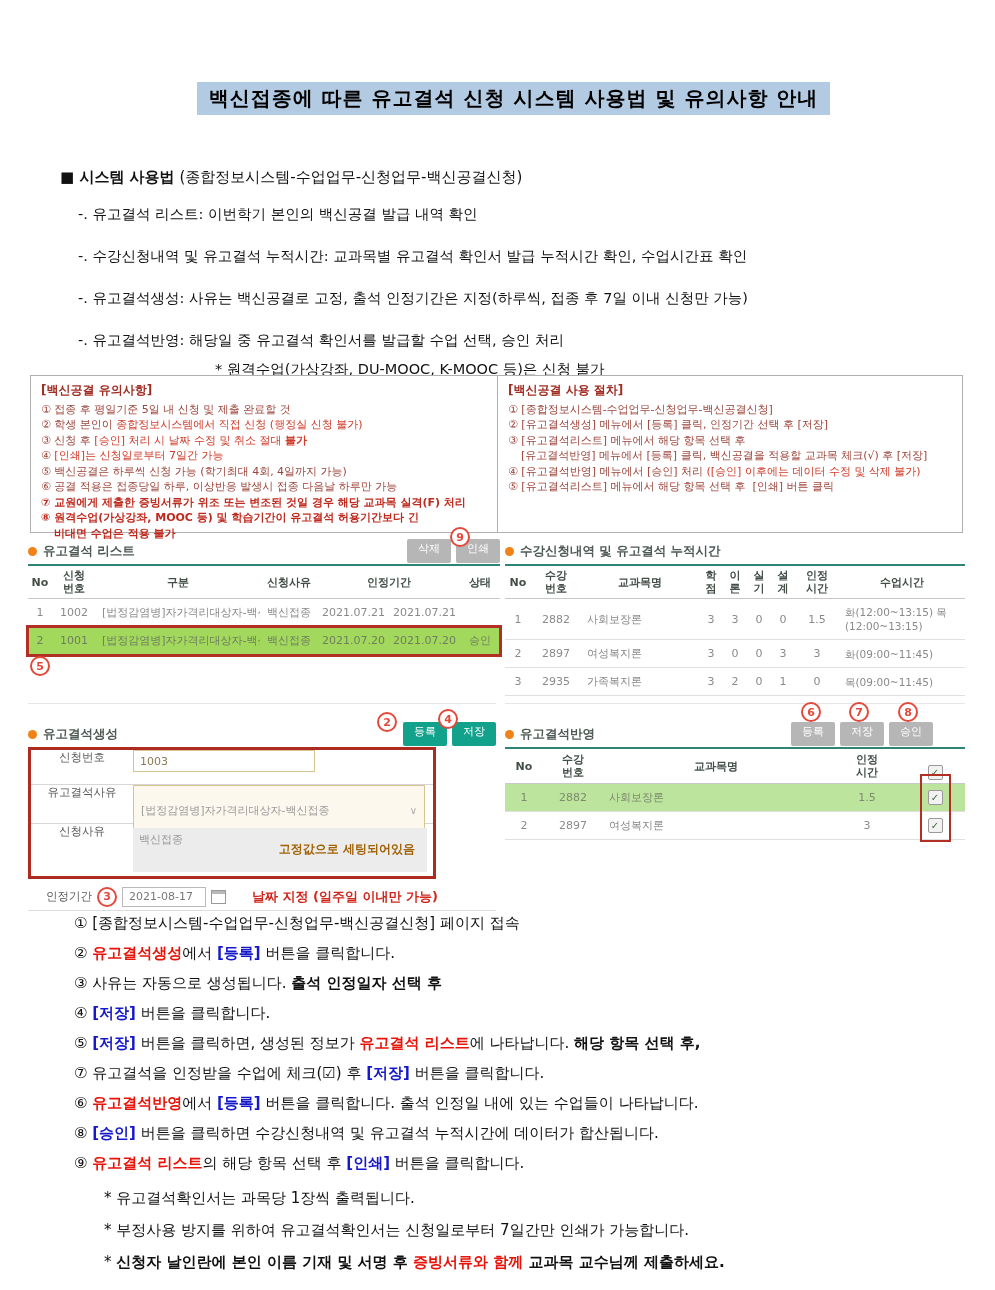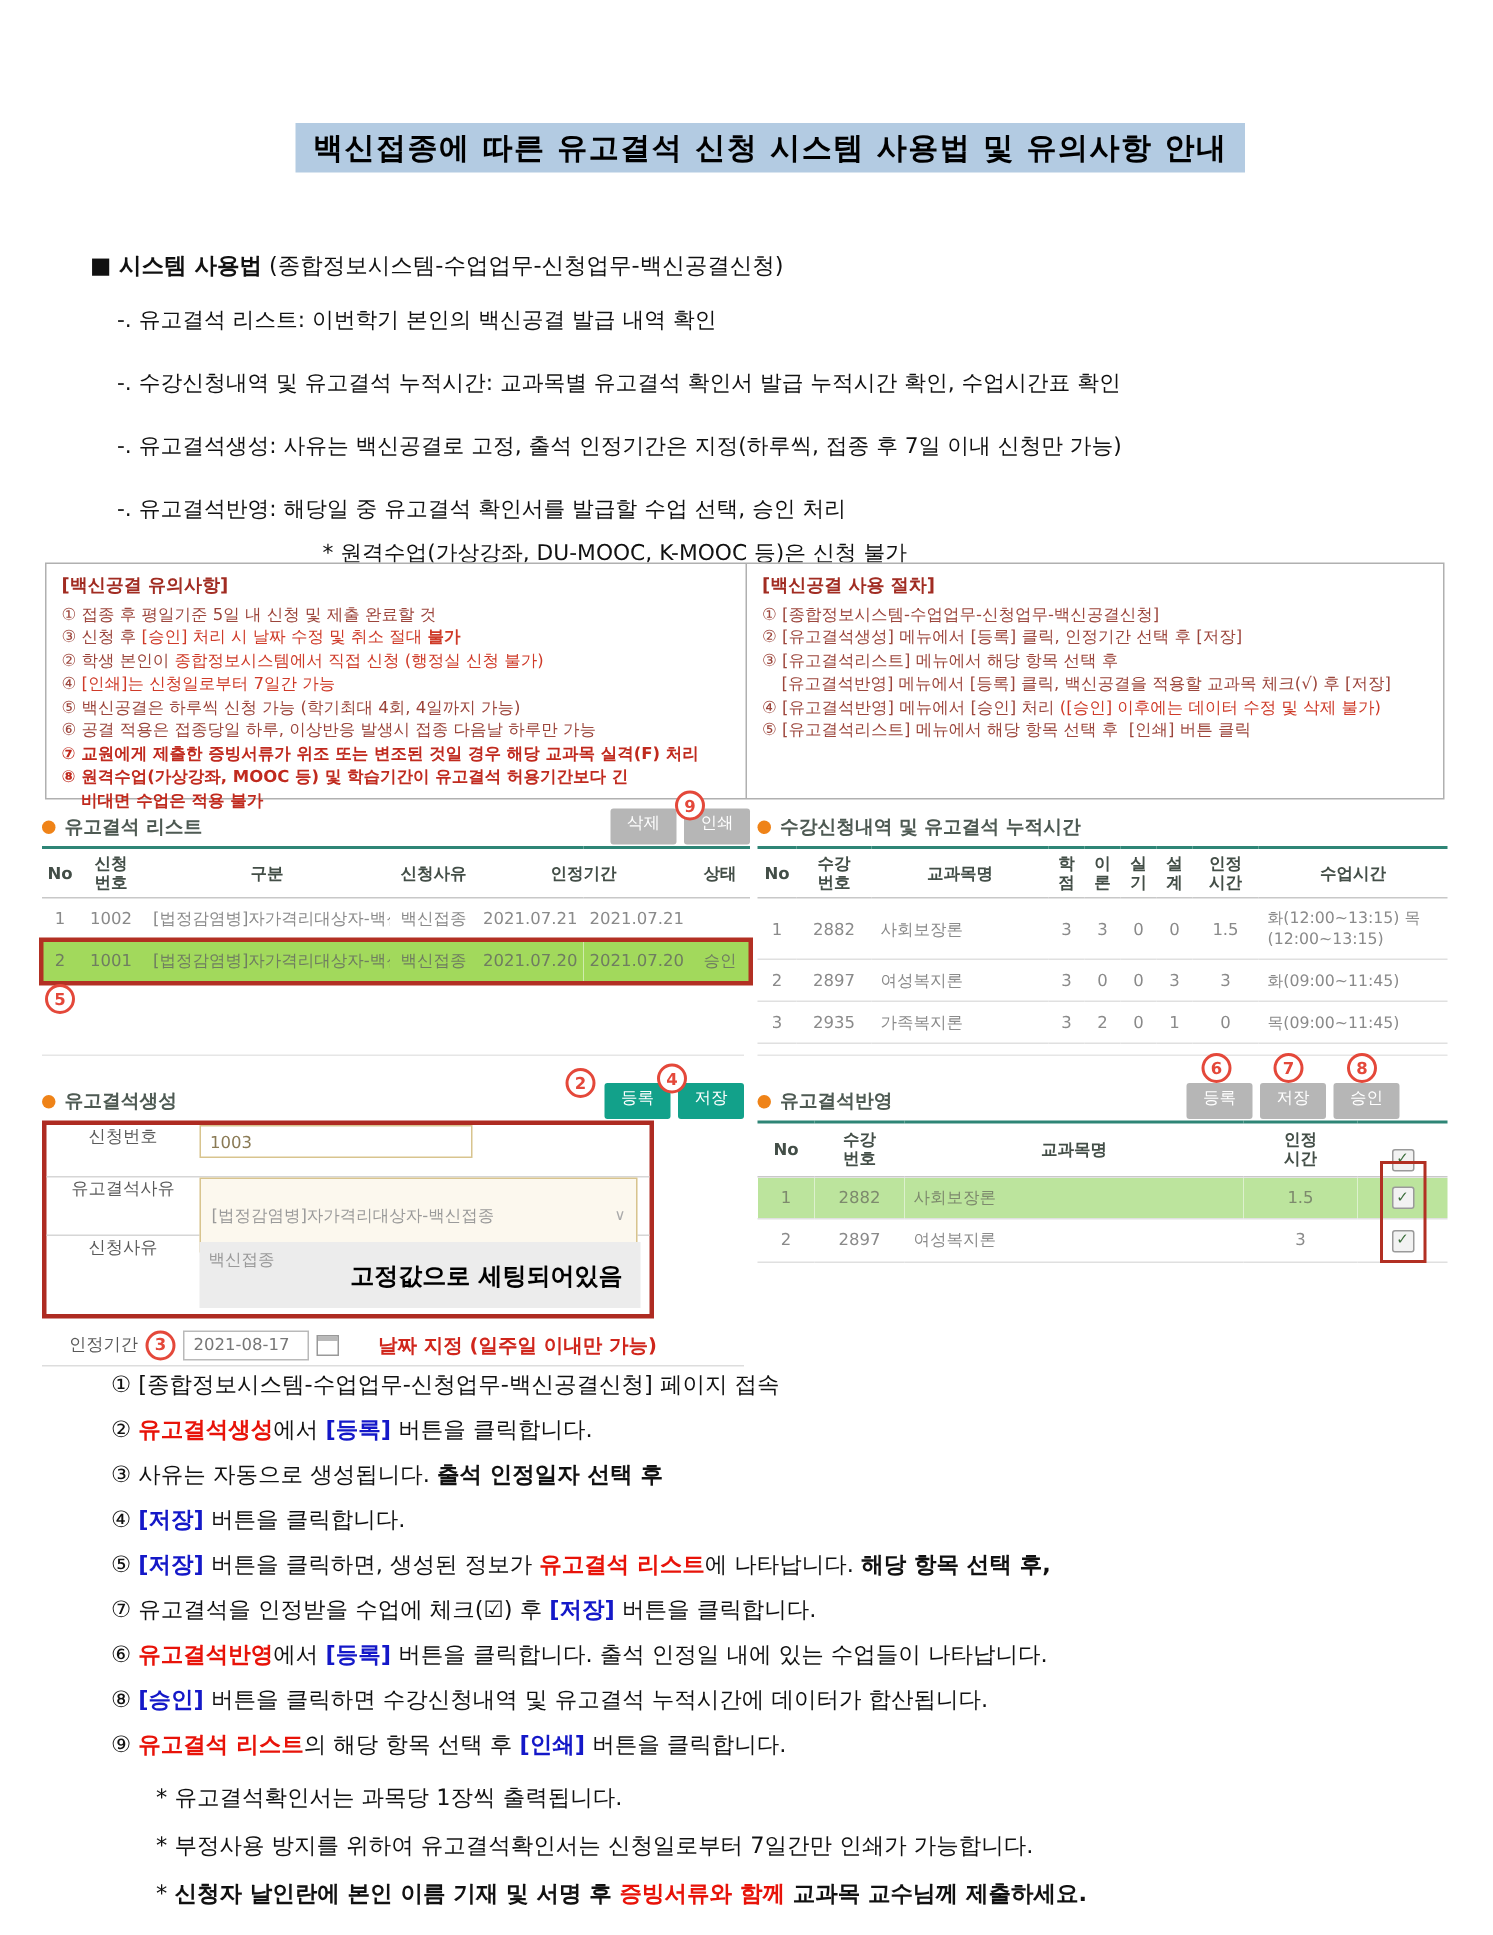--- a/index.html
+++ b/index.html
@@ -83,21 +83,21 @@
   .cf-r2{height:38px;}
   .cf-r3{height:52px;}
   .cf-input{width:182px;height:22px;border:1px solid #d8c48e;font-size:11px;color:#8a7a55;
             padding:0 6px;box-sizing:border-box;background:#fff;font-family:inherit;}
   .cf-select{flex:1;margin-right:8px;height:24px;border:1px solid #d8c48e;background:#fcf8ee;
              color:#9a9a9a;font-size:11px;display:flex;align-items:center;
              justify-content:space-between;padding:12px 7px;}
   .chev{color:#aaa;font-size:10px;}
   .cf-area{flex:1;margin:4px 6px 4px 0;background:#ececec;height:44px;position:relative;
            font-size:11px;color:#999;padding:4px 6px;box-sizing:border-box;}
-  .cf-note{position:absolute;right:12px;top:13px;color:#000000;font-weight:bold;font-size:16px;white-space:nowrap;}
+  .cf-note{position:absolute;right:12px;top:13px;color:#a16207;font-weight:bold;font-size:12px;white-space:nowrap;}
   .cf-period{display:flex;align-items:center;height:28px;border-bottom:1px solid #ddd;
              margin-top:4px;width:468px;box-sizing:border-box;}
   .cp-label{font-size:11.5px;color:#5a5a5a;margin-left:18px;}
   .date-box{width:84px;height:20px;border:1px solid #b9b9b9;display:flex;align-items:center;
             padding:0 6px;font-size:11px;color:#777;background:#fff;box-sizing:border-box;}
   .cal-icon{width:15px;height:14px;border:1px solid #999;margin-left:5px;box-sizing:border-box;
             background:linear-gradient(#b9b9b9 0 3px,#fff 3px);}
   .cp-note{margin-left:26px;color:#d0261c;font-weight:bold;font-size:13px;white-space:nowrap;}
 
   .panel-reflect{left:505px;top:703px;width:460px;border-top:1px solid #e6e6e6;}
@@ -138,22 +138,22 @@
     <div class="u-line">-. 유고결석생성: 사유는 백신공결로 고정, 출석 인정기간은 지정(하루씩, 접종 후 7일 이내 신청만 가능)</div>
     <div class="u-line">-. 유고결석반영: 해당일 중 유고결석 확인서를 발급할 수업 선택, 승인 처리</div>
     <div class="u-note">* 원격수업(가상강좌, DU-MOOC, K-MOOC 등)은 신청 불가</div>
     <div class="u-note">* 출석 인정기간(학습기간)이 유고결석 허용기간보다 긴 비대면 수업은 적용 불가</div>
   </div>
 
   <div class="notice-box">
     <div class="nb-col nb-left">
       <div class="nb-title">[백신공결 유의사항]</div>
       <div class="nb-line"><span class="seg-d">① 접종 후 평일기준 5일 내 신청 및 제출 완료할 것</span></div>
+      <div class="nb-line"><span class="seg-d">② 학생 본인이 </span><span class="seg-r">종합정보시스템에서 직접 신청 (행정실 신청 불가)</span></div>
       <div class="nb-line"><span class="seg-d">③ 신청 후 </span><span class="seg-r">[승인] 처리 시 날짜 수정 및 취소 절대 </span><span class="seg-rb">불가</span></div>
-      <div class="nb-line"><span class="seg-d">② 학생 본인이 </span><span class="seg-r">종합정보시스템에서 직접 신청 (행정실 신청 불가)</span></div>
       <div class="nb-line"><span class="seg-d">④ </span><span class="seg-r">[인쇄]는 신청일로부터 7일간 가능</span></div>
       <div class="nb-line"><span class="seg-d">⑤ 백신공결은 하루씩 신청 가능 (학기최대 4회, 4일까지 가능)</span></div>
       <div class="nb-line"><span class="seg-d">⑥ 공결 적용은 접종당일 하루, 이상반응 발생시 접종 다음날 하루만 가능</span></div>
       <div class="nb-line"><span class="seg-drb">⑦ 교원에게 제출한 증빙서류가 위조 또는 변조된 것일 경우 해당 교과목 실격(F) 처리</span></div>
       <div class="nb-line"><span class="seg-drb">⑧ 원격수업(가상강좌, MOOC 등) 및 학습기간이 유고결석 허용기간보다 긴
 비대면 수업은 적용 불가</span></div>
     </div>
     <div class="nb-col nb-right">
       <div class="nb-title">[백신공결 사용 절차]</div>
       <div class="nb-line"><span class="seg-d">① [종합정보시스템-수업업무-신청업무-백신공결신청]</span></div>

